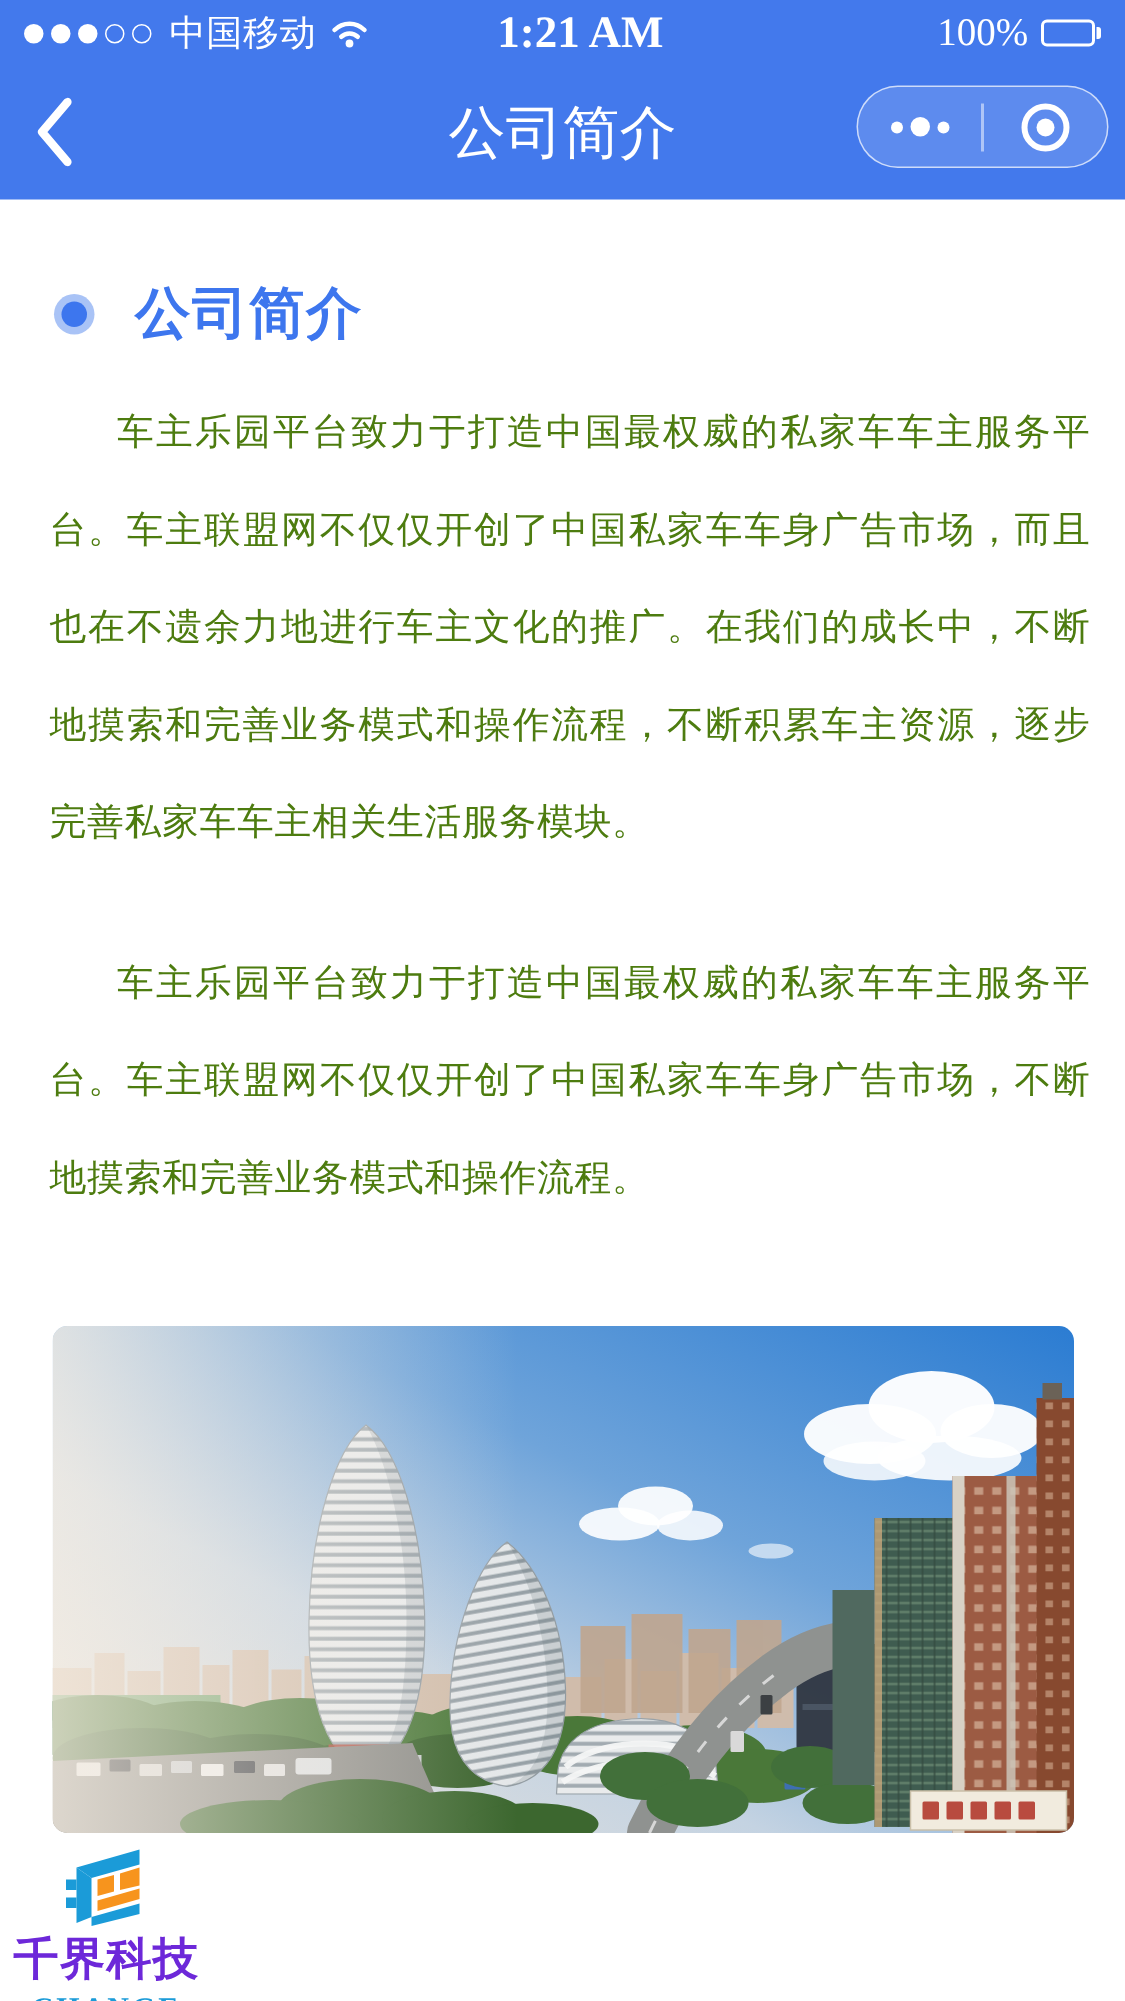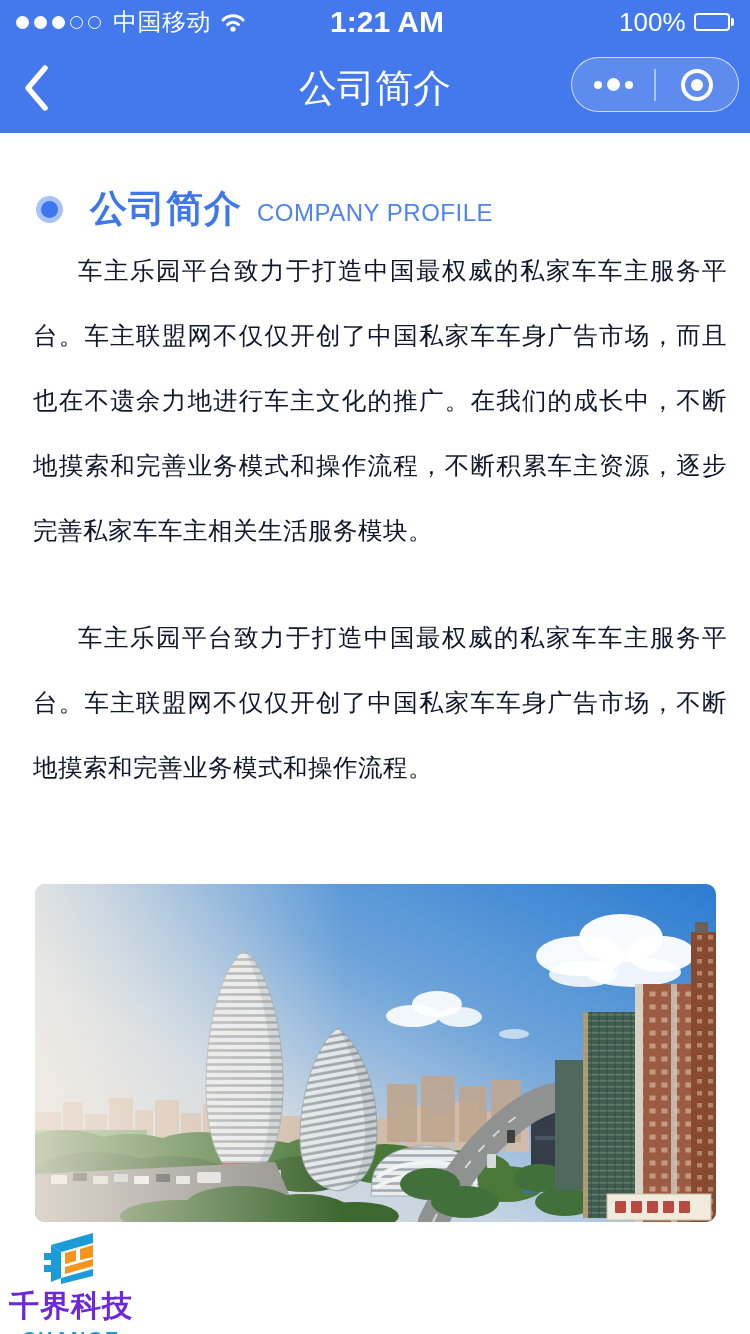--- a/index.html
+++ b/index.html
@@ -1,18 +1,18 @@
 <!DOCTYPE html>
 <html><head>
 <meta charset="utf-8">
 <style>
   html,body{margin:0;padding:0;background:#ffffff;}
   .screen{
     position:relative;width:750px;height:1334px;overflow:hidden;background:#ffffff;
-    font-family:Liberation Sans, sans-serif;
+    font-family:Liberation Serif, serif;
   }
   
   .appbar{position:absolute;top:0;left:0;width:750px;height:133px;background:#4379EC;color:#fff;}
   .statusbar{position:relative;height:44px;display:flex;align-items:center;padding:0 16px;box-sizing:border-box;}
   .sb-left{display:flex;align-items:center;gap:8px;}
   .sig{display:flex;align-items:center;gap:5px;margin-right:4px;}
   .sig i{width:13px;height:13px;border-radius:50%;box-sizing:border-box;display:block;}
   .sig i.f{background:#fff;}
   .sig i.e{border:1.5px solid #fff;}
   .carrier{font-size:24px;letter-spacing:.5px;}
@@ -37,21 +37,21 @@
   .cap-div{width:1.5px;height:32px;background:rgba(255,255,255,.5);}
   .target{width:32px;height:32px;border:4.5px solid #fff;border-radius:50%;display:flex;align-items:center;justify-content:center;box-sizing:border-box;}
   .target i{width:12px;height:12px;background:#fff;border-radius:50%;display:block;}
   
   .section-header{position:absolute;top:184px;left:36px;display:flex;align-items:center;}
   .bullet{width:27px;height:27px;border-radius:50%;background:#A9C3F6;display:flex;align-items:center;justify-content:center;}
   .bullet i{width:17px;height:17px;border-radius:50%;background:#3D76EE;display:block;}
   .sec-title{margin-left:27px;font-size:37px;font-weight:bold;color:#3D76EE;letter-spacing:1px;}
   .sec-sub{margin-left:15px;font-size:24px;color:#4E84F0;letter-spacing:.5px;padding-top:8px;}
   
-  .body-text{position:absolute;top:238px;left:33px;width:694px;color:#0f172a;}
+  .body-text{position:absolute;top:256px;left:33px;width:694px;color:#4d7c0f;}
   .body-text p{margin:0;font-size:24.5px;line-height:65px;text-align:justify;text-indent:45px;letter-spacing:.5px;}
   .body-text p + p{margin-top:42px;}
   
   .photo{position:absolute;top:884px;left:35px;width:681px;height:338px;border-radius:10px;overflow:hidden;}
   .photo svg{display:block;width:100%;height:100%;}
   
   .watermark{position:absolute;left:5px;top:1226px;width:132px;text-align:center;}
   .wm-logo{display:block;margin:0 auto;}
   .wm-name{font-size:30px;font-weight:bold;color:#6d28d9;letter-spacing:1px;margin-top:2px;white-space:nowrap;}
   .wm-tag{font-size:20px;font-weight:bold;color:#1B9BD8;letter-spacing:2px;margin-top:1px;white-space:nowrap;}
@@ -115,21 +115,20 @@
         </div>
       </div>
     </div>
   </div>
 
   <div class="section-header">
     <span class="bullet">
         <i></i>
       </span>
     <span class="sec-title">公司简介</span>
-    <span class="sec-sub">COMPANY PROFILE</span>
   </div>
 
   <div class="body-text">
     <p>车主乐园平台致力于打造中国最权威的私家车车主服务平台。车主联盟网不仅仅开创了中国私家车车身广告市场，而且也在不遗余力地进行车主文化的推广。在我们的成长中，不断地摸索和完善业务模式和操作流程，不断积累车主资源，逐步完善私家车车主相关生活服务模块。</p>
     <p>车主乐园平台致力于打造中国最权威的私家车车主服务平台。车主联盟网不仅仅开创了中国私家车车身广告市场，不断地摸索和完善业务模式和操作流程。</p>
   </div>
 
   <div class="photo">
     <svg viewBox="0 0 681 338" preserveAspectRatio="none">
       <defs>

